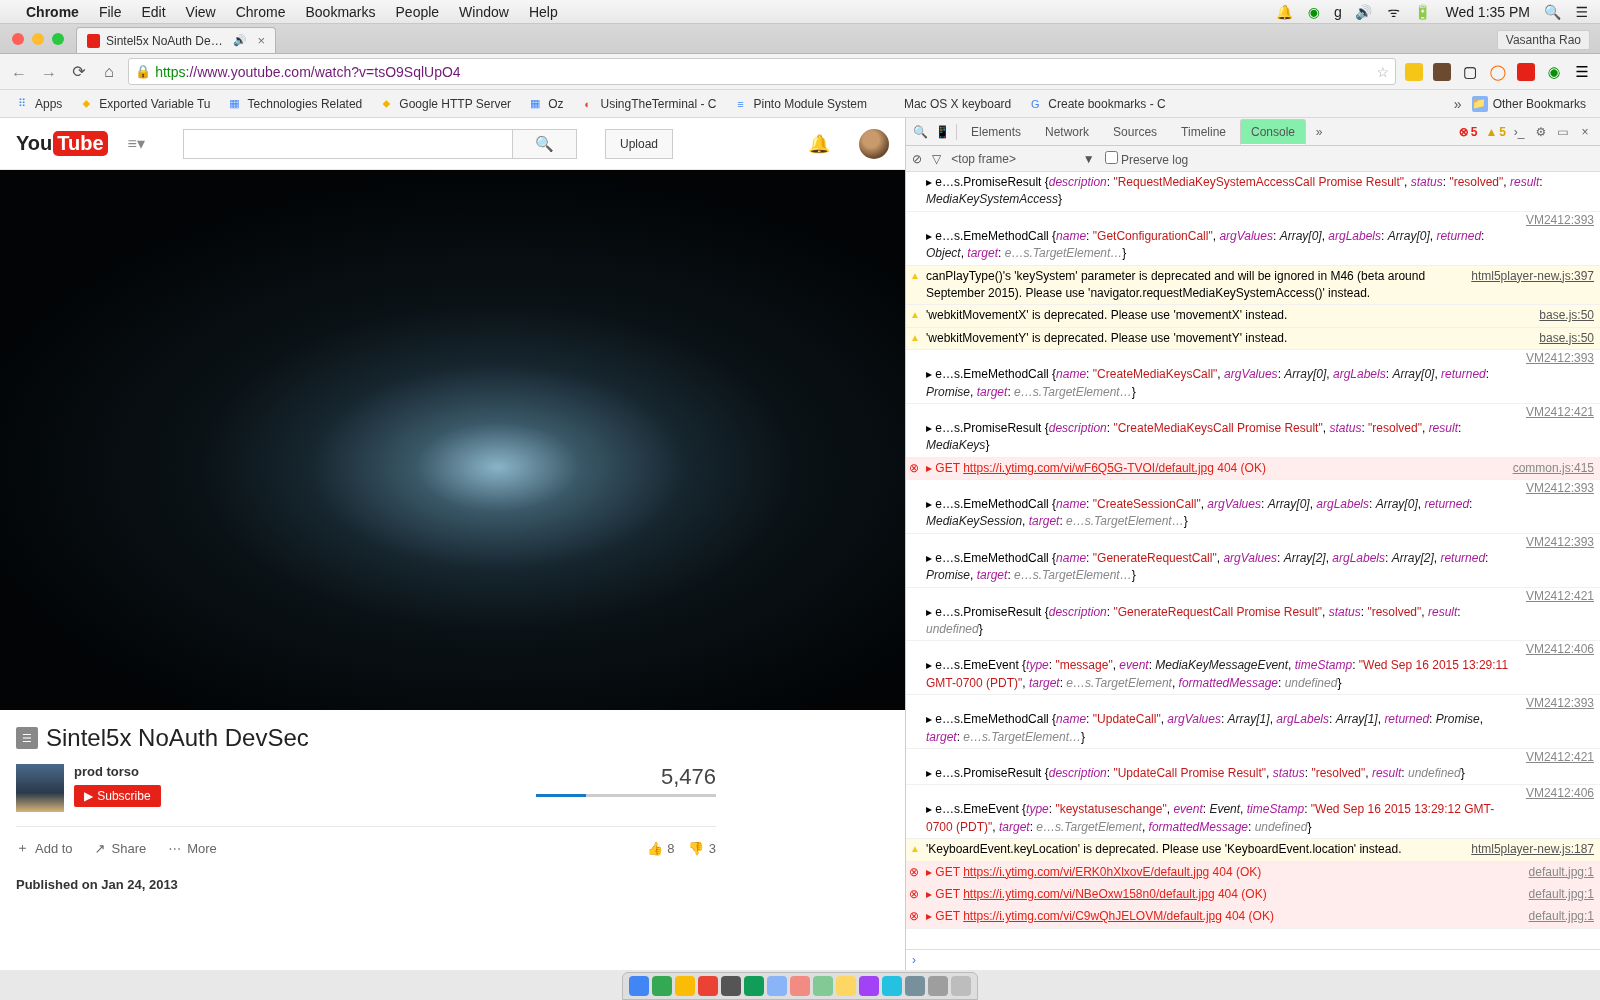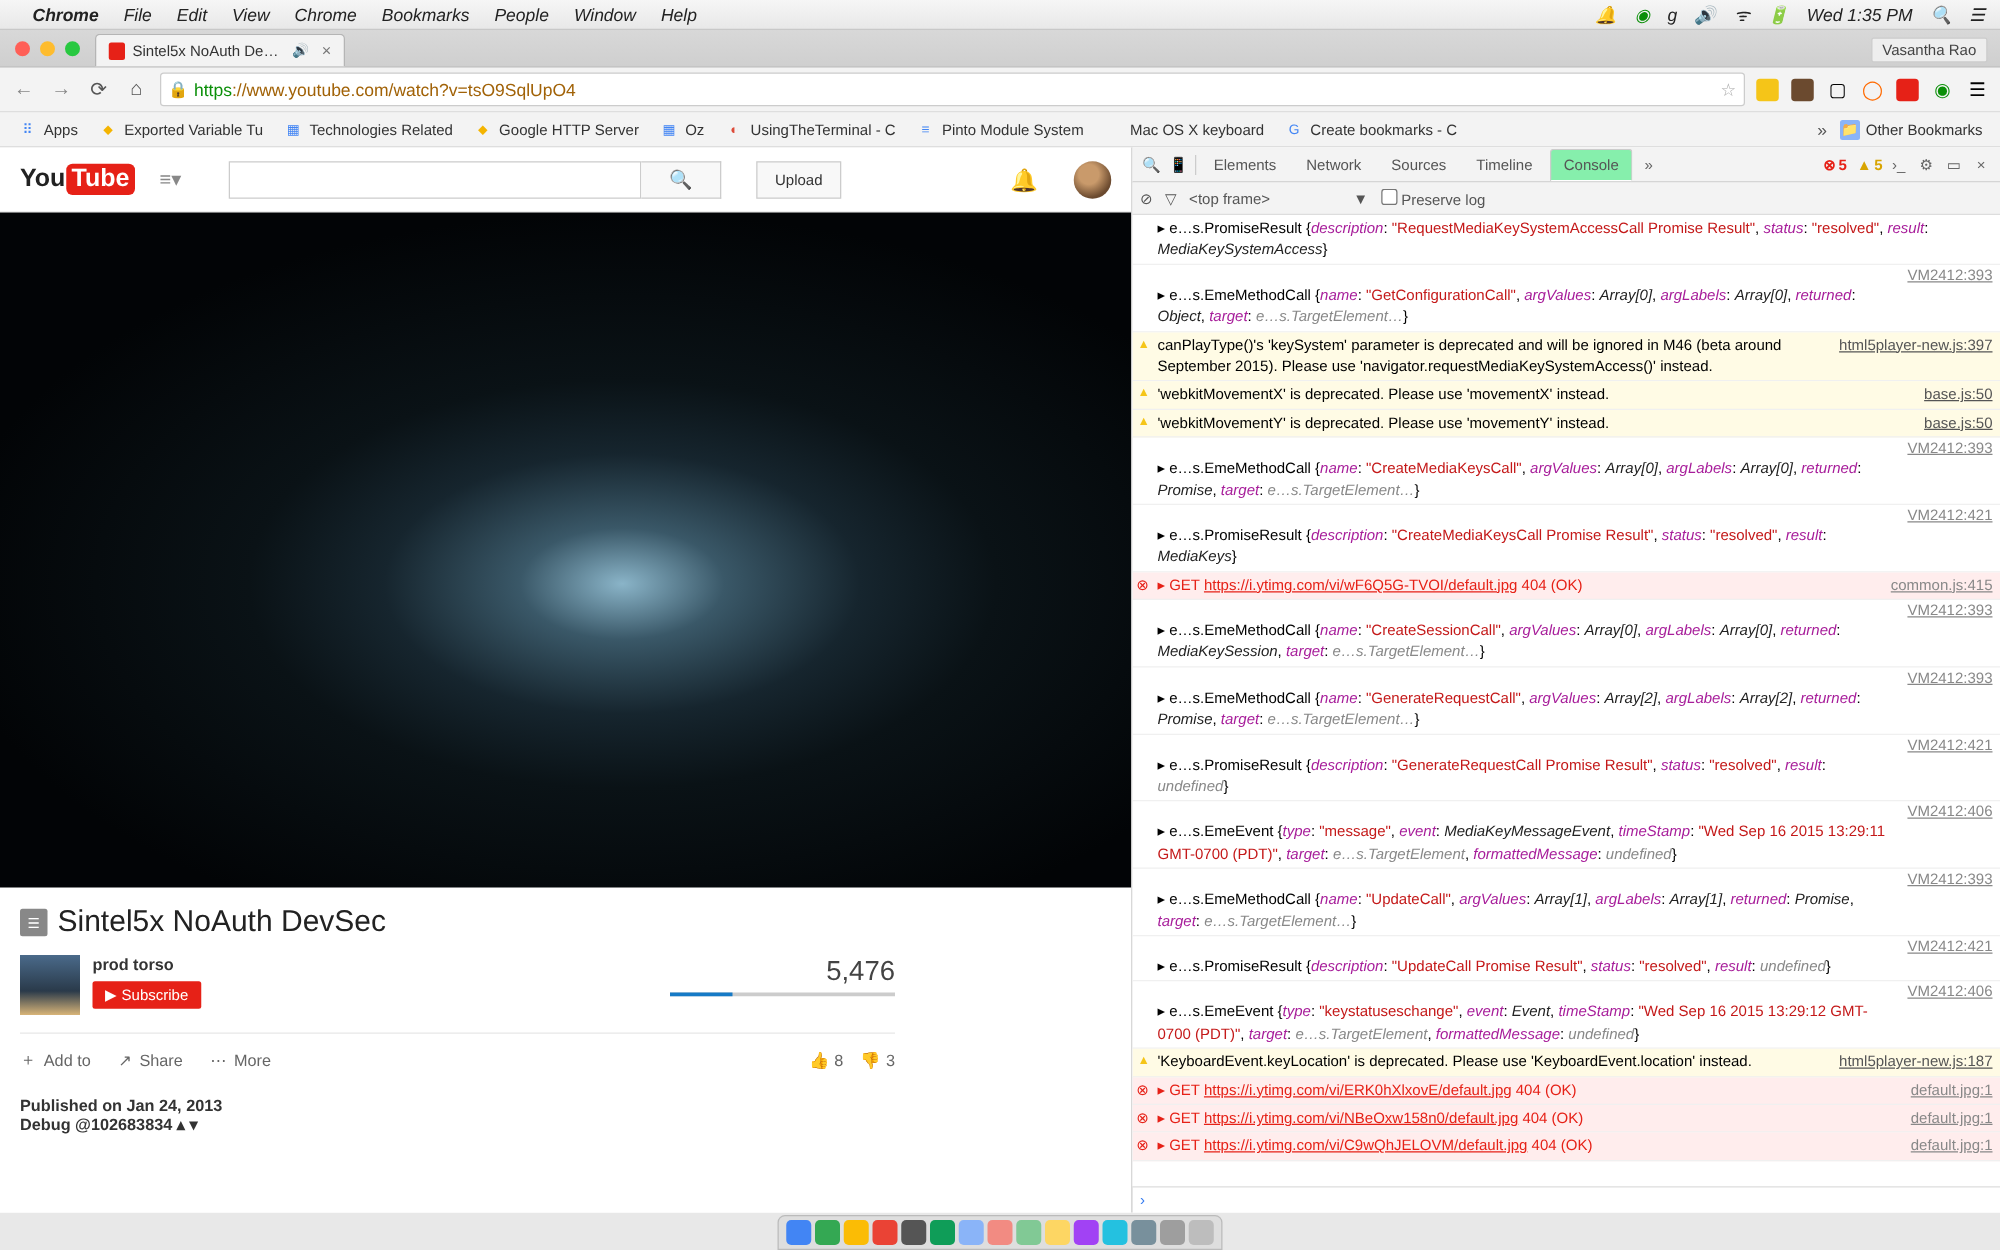--- a/index.html
+++ b/index.html
@@ -1,19 +1,19 @@
 <!DOCTYPE html>
 <html><head>
 <meta charset="utf-8">
 <style>
 * { margin: 0; padding: 0; box-sizing: border-box; font-family: -apple-system, "Helvetica Neue", Arial, sans-serif; }
 body { background: #e8e8e8; width: 1600px; height: 1000px; overflow: hidden; font-size: 13px; }
 
 
-.mac-menubar { height: 24px; background: linear-gradient(#f6f6f6,#e8e8e8); display: flex; align-items: center; padding: 0 12px; border-bottom: 1px solid #c8c8c8; font-size: 14px; color: #222; font-style: italic; }
+.mac-menubar { height: 24px; background: linear-gradient(#f6f6f6,#e8e8e8); display: flex; align-items: center; padding: 0 12px; border-bottom: 1px solid #c8c8c8; font-size: 14px; color: #222; }
 .mac-menubar .apple { font-size: 16px; margin-right: 14px; }
 .mac-menubar .menu-item { margin-right: 20px; cursor: default; }
 .mac-menubar .menu-item.bold { font-weight: 600; }
 .mac-menubar .spacer { flex: 1; }
 .mac-menubar .status-icon { margin-left: 14px; font-size: 14px; }
 .mac-menubar .clock { margin-left: 14px; }
 
 
 .chrome-window { height: calc(100% - 24px - 30px); background: #fff; display: flex; flex-direction: column; }
 .tabs-row { height: 30px; background: linear-gradient(#d8d8d8,#cfcfcf); display: flex; align-items: flex-end; padding-left: 8px; border-bottom: 1px solid #b5b5b5; position: relative; }
@@ -28,21 +28,21 @@
 .tab .speaker { font-size: 11px; color: #555; }
 .tab .close { color: #777; font-size: 13px; margin-left: 4px; }
 .tabs-row .profile-name { position: absolute; right: 10px; top: 6px; font-size: 12px; color: #444; background: #eee; padding: 2px 8px; border-radius: 2px; border: 1px solid #ccc; }
 
 .url-row { height: 36px; background: #f3f3f3; border-bottom: 1px solid #d8d8d8; display: flex; align-items: center; padding: 0 8px; gap: 8px; }
 .nav-btn { width: 22px; height: 22px; color: #888; display: flex; align-items: center; justify-content: center; font-size: 16px; }
 .nav-btn.active { color: #555; }
 .omnibox { flex: 1; height: 27px; background: #fff; border: 1px solid #ccc; border-radius: 3px; display: flex; align-items: center; padding: 0 6px; font-size: 14px; }
 .omnibox .lock { color: #0a8f08; margin-right: 4px; font-size: 13px; }
 .omnibox .proto { color: #0a8f08; }
-.omnibox .rest { color: #a16207; }
+.omnibox .rest { color: #701a75; }
 .omnibox .star { margin-left: auto; color: #aaa; }
 .toolbar-icon { width: 20px; height: 20px; display: flex; align-items: center; justify-content: center; font-size: 15px; }
 .ext-icon { width: 18px; height: 18px; border-radius: 3px; }
 
 .bookmarks-row { height: 28px; background: #f3f3f3; border-bottom: 1px solid #d8d8d8; display: flex; align-items: center; padding: 0 8px; gap: 4px; font-size: 12px; color: #333; }
 .bm { display: flex; align-items: center; gap: 5px; padding: 3px 6px; border-radius: 3px; white-space: nowrap; max-width: 165px; overflow: hidden; text-overflow: ellipsis; }
 .bm .bm-icon { width: 16px; height: 16px; border-radius: 2px; display: inline-flex; align-items: center; justify-content: center; font-size: 11px; flex-shrink: 0; }
 .bookmarks-row .spacer { flex: 1; }
 .bookmarks-row .more-bm { font-size: 14px; color: #555; }
 
@@ -271,21 +271,20 @@
             <span class="action">＋ <span>Add to</span></span>
             <span class="action">↗ <span>Share</span></span>
             <span class="action">⋯ <span>More</span></span>
             <span class="flex"></span>
             <span class="thumbs">
               <span>👍 <span>8</span></span>
               <span>👎 <span>3</span></span>
             </span>
           </div>
           <div class="published">Published on Jan 24, 2013</div>
-          <div class="debug-line">Debug @102683834  ▴ ▾</div>
         </div>
 
       </div>
     </div>
 
     <div class="devtools-pane">
       <div class="dt-toolbar">
         <span class="dt-icon">🔍</span>
         <span class="dt-icon">📱</span>
         <span style="border-left:1px solid #ccc;height:16px"></span>

